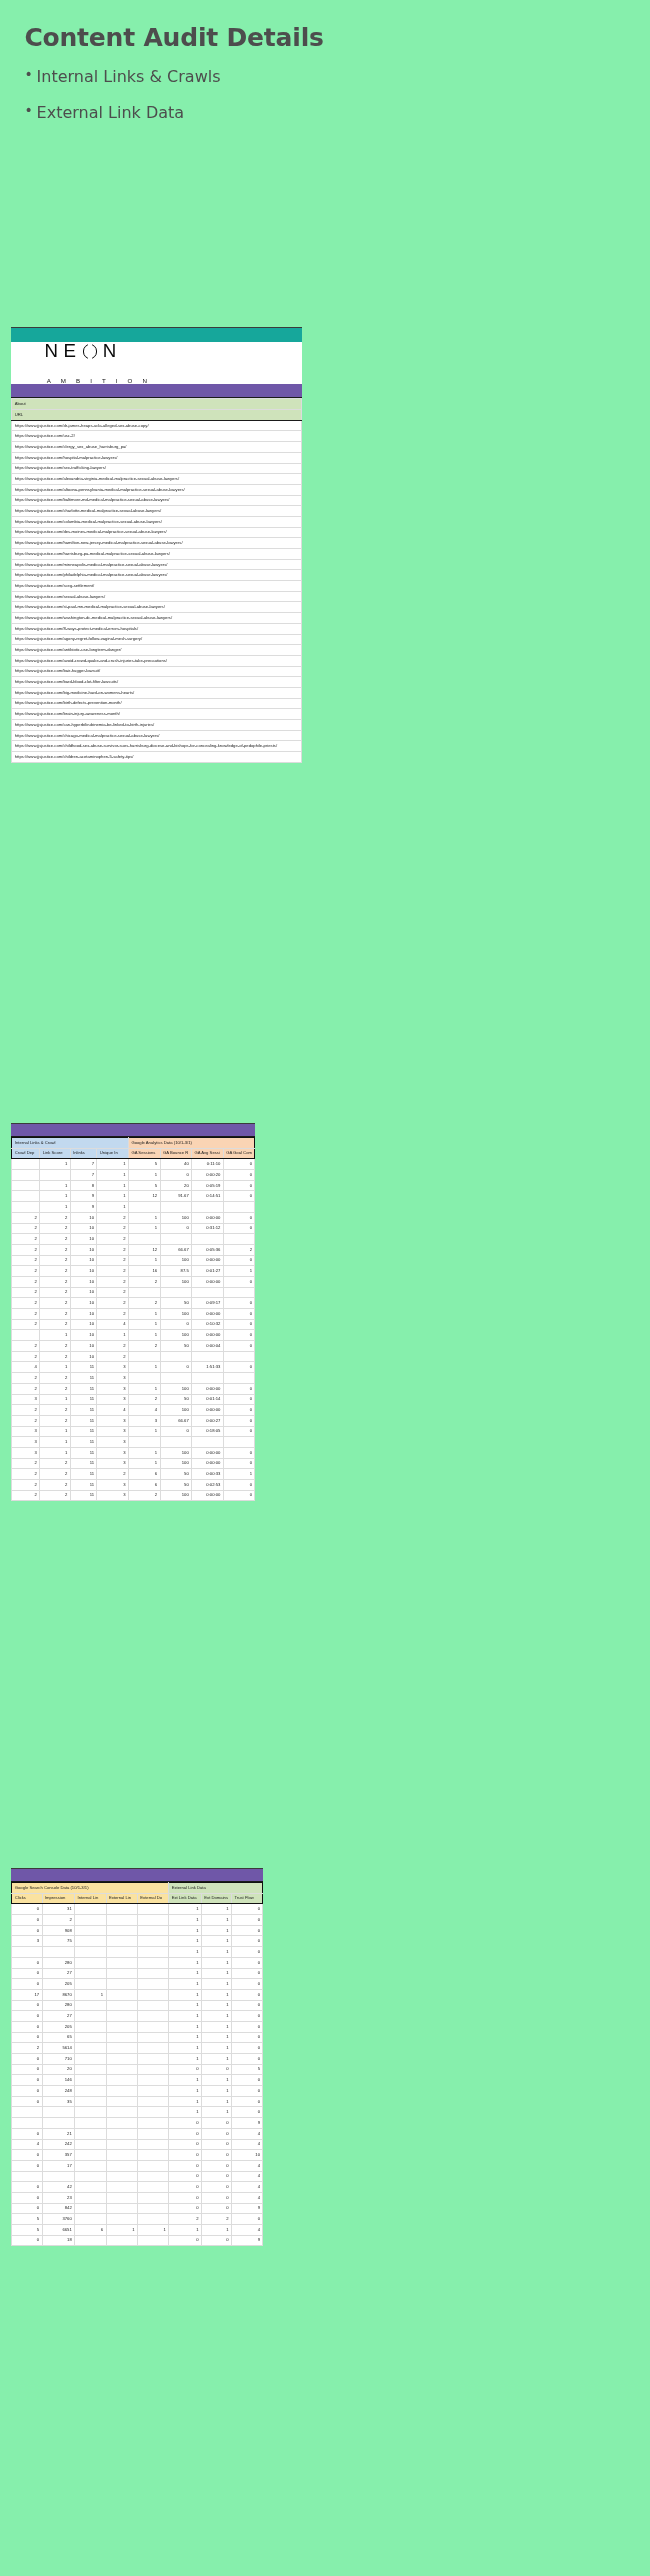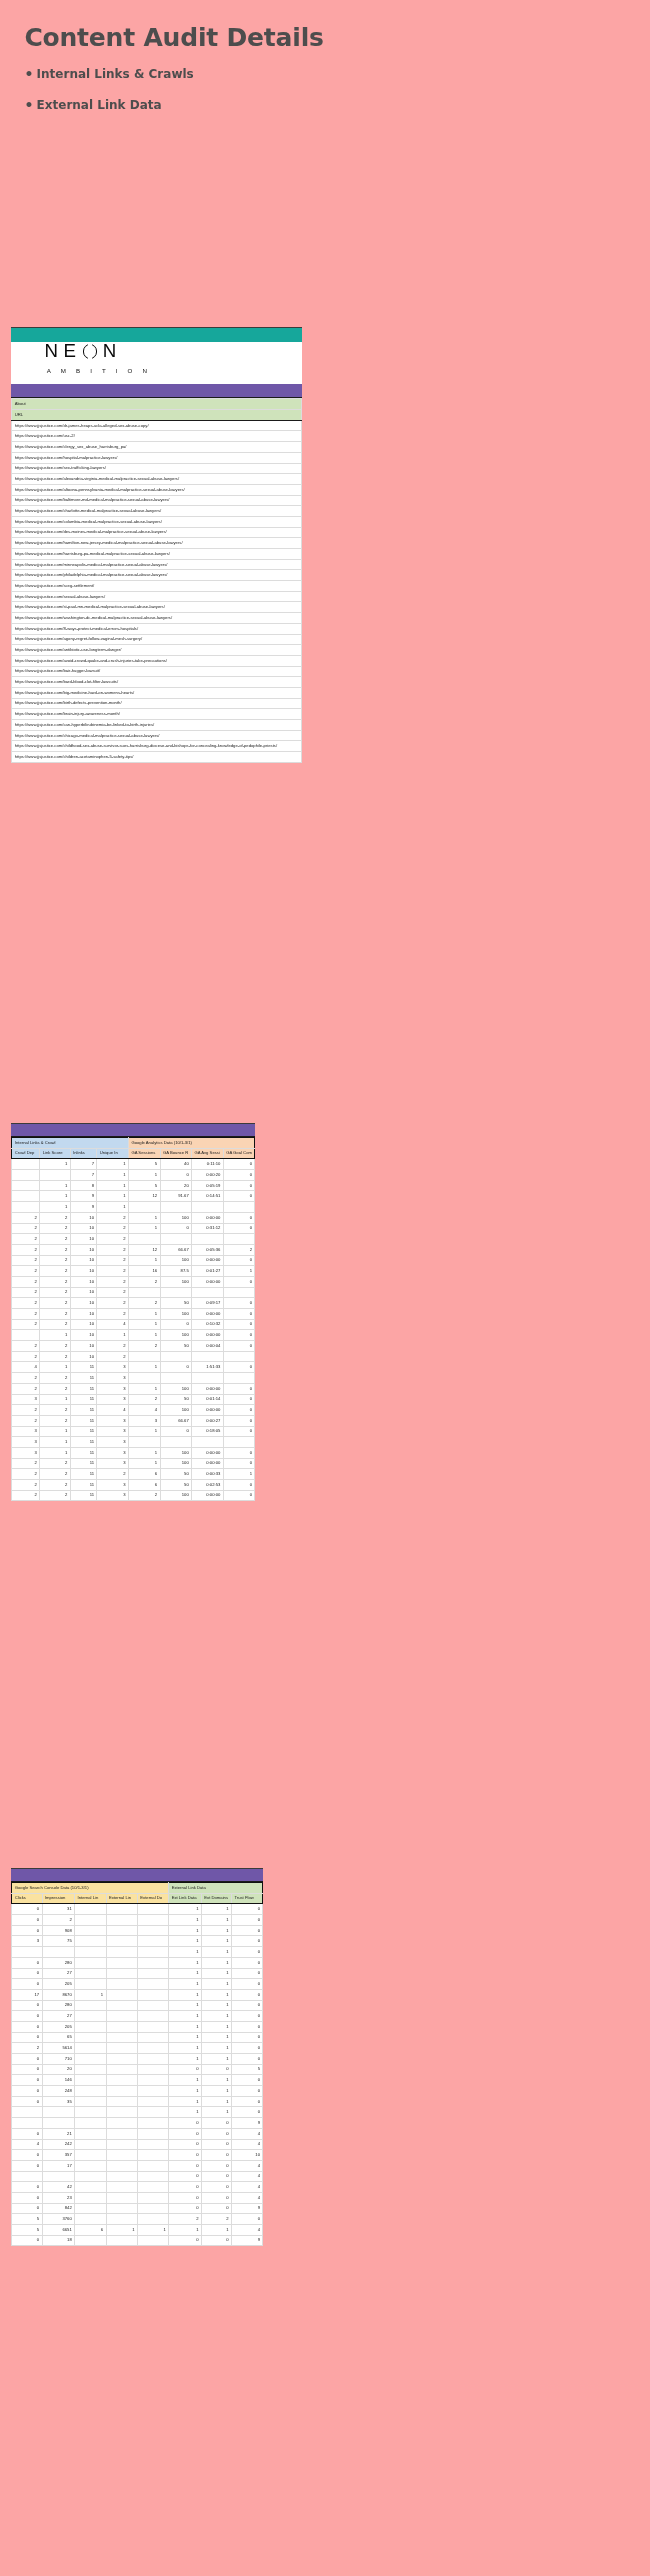--- a/index.html
+++ b/index.html
@@ -5,38 +5,38 @@
   * { box-sizing: border-box; }
   html, body {
     margin: 0; padding: 0;
     background: #ffffff;
     font-family: "Liberation Sans", sans-serif;
   }
   .page {
     width: 651px;
     min-height: 2576px;
     position: relative;
-    background: #fca5a5;
+    background: #86efac;
     overflow: hidden;
   }
 
   
   .slide-head { padding: 23px 0 0 24.4px; }
   .slide-title {
     font-size: 25px;
     font-weight: bold;
     color: #4d4d4d;
     letter-spacing: -0.2px;
     margin: 0 0 14.6px 0;
     font-family: "DejaVu Sans", sans-serif;
   }
   .bullets { list-style: none; margin: 0; padding: 0; }
   .bullets li {
-    font-size: 12px;
-    font-weight: bold;
+    font-size: 16px;
+    font-weight: normal;
     color: #4d4d4d;
     margin: 0 0 17px 0;
     position: relative;
     padding-left: 12.2px;
     font-family: "DejaVu Sans", sans-serif;
   }
   .bullets li::before {
     content: "•";
     position: absolute;
     left: 0; top: -0.8px;
@@ -50,21 +50,21 @@
 
   .bar-teal   { height: 15.4px; background: #16a79b; border-top: 1.6px solid #3b3b3b; }
   .bar-purple { height: 14px; background: #6f57a8; border-bottom: 1.6px solid #1a1a1a; }
   .bar-purple-solo { height: 14px; background: #6f57a8; border-bottom: 1.6px solid #1a1a1a; border-top: 1.6px solid #3b3b3b; }
 
   .logo-area {
     height: 42px;
     background: #ffffff;
     display: flex;
     flex-direction: column;
-    justify-content: flex-start;
+    justify-content: space-between;
     padding-left: 33px;
   }
   .logo-neon {
     font-size: 18.7px;
     letter-spacing: 5.7px;
     color: #0a0a0a;
     font-family: "Liberation Sans", sans-serif;
     font-weight: 400;
     line-height: 1;
     display: flex;

